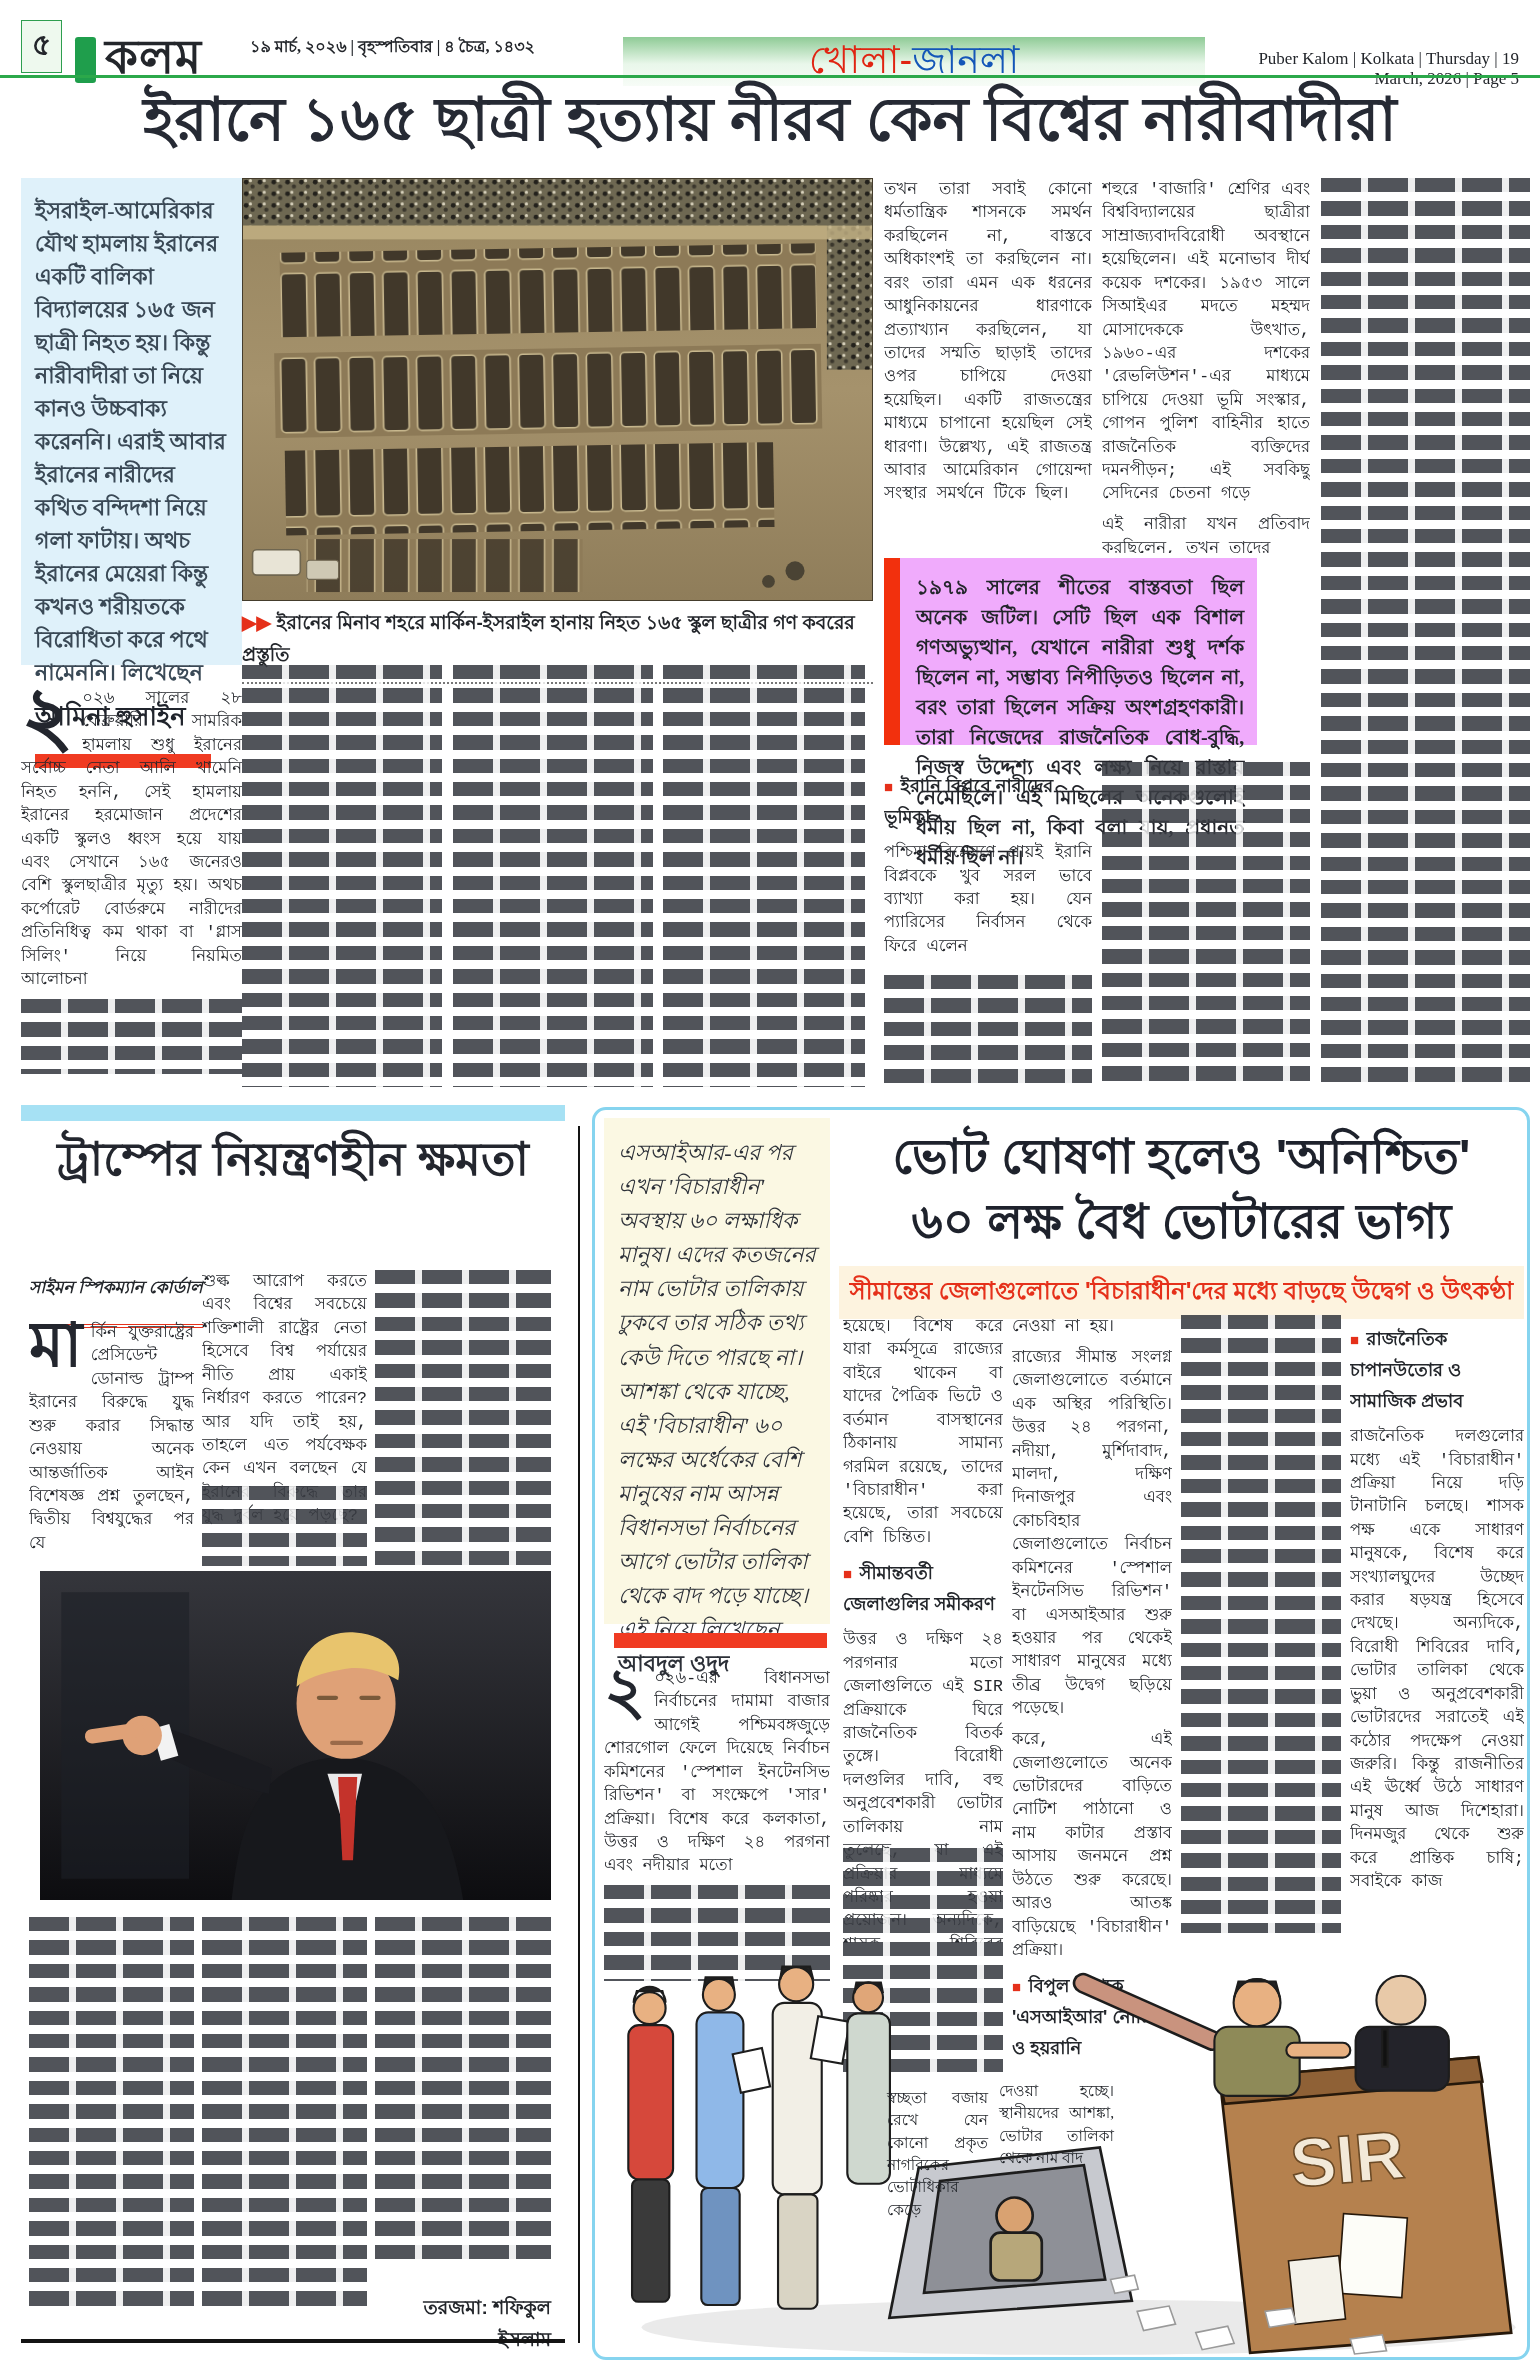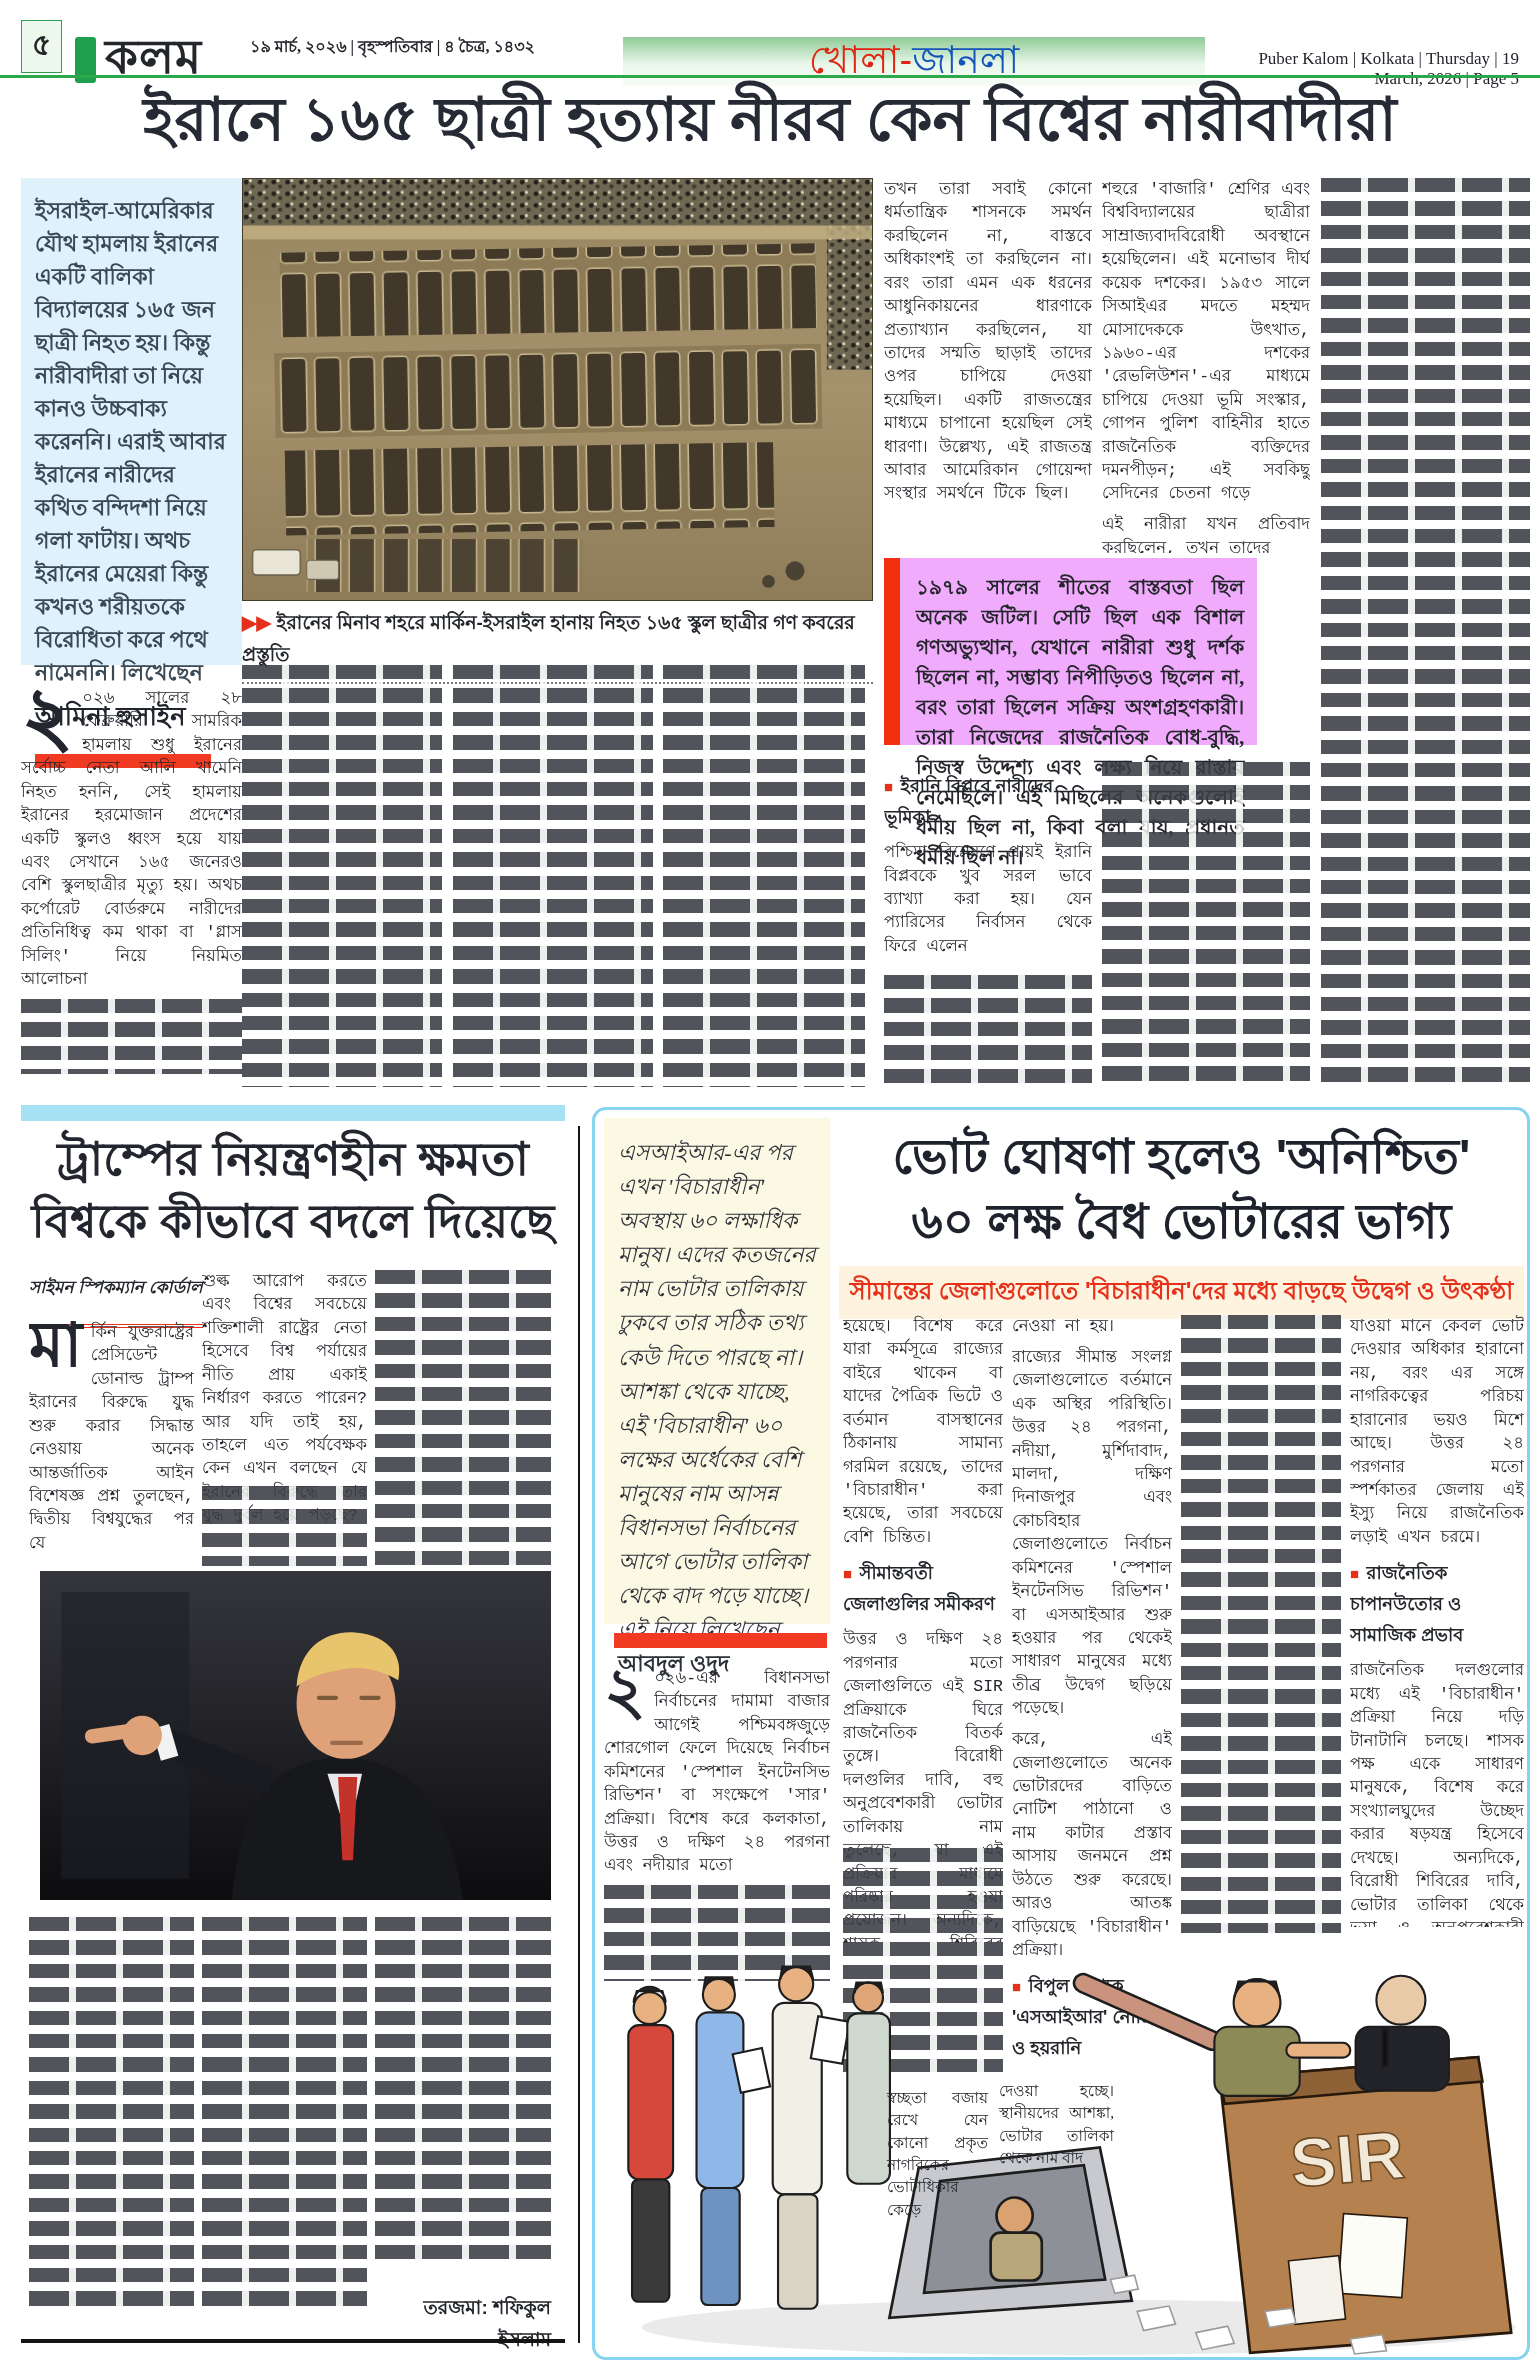--- a/index.html
+++ b/index.html
@@ -167,21 +167,20 @@
   <div class="abs body" style="left:1102px;top:178px;width:208px;height:375px;overflow:hidden">
       <p>শহুরে 'বাজারি' শ্রেণির এবং বিশ্ববিদ্যালয়ের ছাত্রীরা সাম্রাজ্যবাদবিরোধী অবস্থানে হয়েছিলেন। এই মনোভাব দীর্ঘ কয়েক দশকের। ১৯৫৩ সালে সিআইএর মদতে মহম্মদ মোসাদেককে উৎখাত, ১৯৬০-এর দশকের 'রেভলিউশন'-এর মাধ্যমে চাপিয়ে দেওয়া ভূমি সংস্কার, গোপন পুলিশ বাহিনীর হাতে রাজনৈতিক ব্যক্তিদের দমনপীড়ন; এই সবকিছু সেদিনের চেতনা গড়ে</p>
       <p>এই নারীরা যখন প্রতিবাদ করছিলেন, তখন তাদের</p>
     </div>
   <div class="abs g" style="left:1102px;top:762px;width:208px;height:325px"></div>
   <div class="abs g" style="left:1321px;top:178px;width:209px;height:908px"></div>
 
   <div class="abs cyanbar"></div>
   <div class="abs thead">
     <div>ট্রাম্পের নিয়ন্ত্রণহীন ক্ষমতা</div>
-    <div>বিশ্বকে কীভাবে বদলে দিয়েছে</div>
   </div>
   <div class="abs byline">সাইমন স্পিকম্যান কোর্ডাল</div>
 
   <div class="abs body" style="left:29px;top:1321px;width:165px;height:245px;overflow:hidden">
     <p><span class="dropcap" style="font-size:63px">মা</span><span>র্কিন যুক্তরাষ্ট্রের প্রেসিডেন্ট ডোনাল্ড ট্রাম্প ইরানের বিরুদ্ধে যুদ্ধ শুরু করার সিদ্ধান্ত নেওয়ায় অনেক আন্তর্জাতিক আইন বিশেষজ্ঞ প্রশ্ন তুলছেন, দ্বিতীয় বিশ্বযুদ্ধের পর যে</span></p>
   </div>
   <div class="abs body" style="left:202px;top:1270px;width:165px;height:296px;overflow:hidden">
       <p>শুল্ক আরোপ করতে এবং বিশ্বের সবচেয়ে শক্তিশালী রাষ্ট্রের নেতা হিসেবে বিশ্ব পর্যায়ের নীতি প্রায় একাই নির্ধারণ করতে পারেন? আর যদি তাই হয়, তাহলে এত পর্যবেক্ষক কেন এখন বলছেন যে ইরানের বিরুদ্ধে তার যুদ্ধ দুর্বল হয়ে পড়ছে?</p>
     </div>
   <div class="abs g" style="left:202px;top:1486px;width:165px;height:80px"></div>
@@ -248,21 +247,20 @@
       <p>নেওয়া না হয়।</p>
       <p>রাজ্যের সীমান্ত সংলগ্ন জেলাগুলোতে বর্তমানে এক অস্থির পরিস্থিতি। উত্তর ২৪ পরগনা, নদীয়া, মুর্শিদাবাদ, মালদা, দক্ষিণ দিনাজপুর এবং কোচবিহার জেলাগুলোতে নির্বাচন কমিশনের 'স্পেশাল ইনটেনসিভ রিভিশন' বা এসআইআর শুরু হওয়ার পর থেকেই সাধারণ মানুষের মধ্যে তীব্র উদ্বেগ ছড়িয়ে পড়েছে।</p>
       <p>করে, এই জেলাগুলোতে অনেক ভোটারদের বাড়িতে নোটিশ পাঠানো ও নাম কাটার প্রস্তাব আসায় জনমনে প্রশ্ন উঠতে শুরু করেছে। আরও আতঙ্ক বাড়িয়েছে 'বিচারাধীন' প্রক্রিয়া।</p>
       <div class="subhead"><span class="sq">■</span>বিপুল সংখ্যক 'এসআইআর' নোটিশ ও হয়রানি</div>
       <p>অভিযোগ উঠেছে যে, মালদা, মুর্শিদাবাদ এবং উত্তর ২৪ পরগনার মতো জেলাগুলোতে রেকর্ড সংখ্যক ভোটারকে বিচারাধীন-এর আওতায় আনা হয়েছে। বহু ক্ষেত্রে দেখা যাচ্ছে, বছরের পর বছর একই এলাকায় বসবাস করা সত্ত্বেও ভোটারদের 'স্থানান্তরিত' বা 'নিখোঁজ' হিসেবে চিহ্নিত করে নোটিশ ধরানো হয়েছে। অনেক পরিবারে একাধিক সদস্যকে এই তালিকায় রাখা হয়েছে, যার ফলে সাধারণ মানুষকে নথিপত্র হাতে নিয়ে ব্লক অফিস বা</p>
     </div>
 
   <div class="abs g" style="left:1181px;top:1315px;width:160px;height:618px"></div>
 
   <div class="abs body" style="left:1350px;top:1315px;width:174px;height:612px;overflow:hidden">
-      <p>যাওয়া মানে কেবল ভোট দেওয়ার অধিকার হারানো নয়, বরং এর সঙ্গে নাগরিকত্বের পরিচয় হারানোর ভয়ও মিশে আছে। উত্তর ২৪ পরগনার মতো স্পর্শকাতর জেলায় এই ইস্যু নিয়ে রাজনৈতিক লড়াই এখন চরমে।</p>
       <div class="subhead"><span class="sq">■</span>রাজনৈতিক চাপানউতোর ও সামাজিক প্রভাব</div>
       <p>রাজনৈতিক দলগুলোর মধ্যে এই 'বিচারাধীন' প্রক্রিয়া নিয়ে দড়ি টানাটানি চলছে। শাসক পক্ষ একে সাধারণ মানুষকে, বিশেষ করে সংখ্যালঘুদের উচ্ছেদ করার ষড়যন্ত্র হিসেবে দেখছে। অন্যদিকে, বিরোধী শিবিরের দাবি, ভোটার তালিকা থেকে ভুয়া ও অনুপ্রবেশকারী ভোটারদের সরাতেই এই কঠোর পদক্ষেপ নেওয়া জরুরি। কিন্তু রাজনীতির এই ঊর্ধ্বে উঠে সাধারণ মানুষ আজ দিশেহারা। দিনমজুর থেকে শুরু করে প্রান্তিক চাষি; সবাইকে কাজ</p>
     </div>
 
   <div class="abs cartoon">
     <svg width="100%" height="100%" viewBox="0 0 1736 782" preserveAspectRatio="none">
       <ellipse cx="900" cy="730" rx="820" ry="52" fill="#d9d9d9" opacity=".55"></ellipse>
 
       <g stroke="#1d1d1d" stroke-width="4">
         <circle cx="95" cy="130" r="30" fill="#e8b182"></circle>

